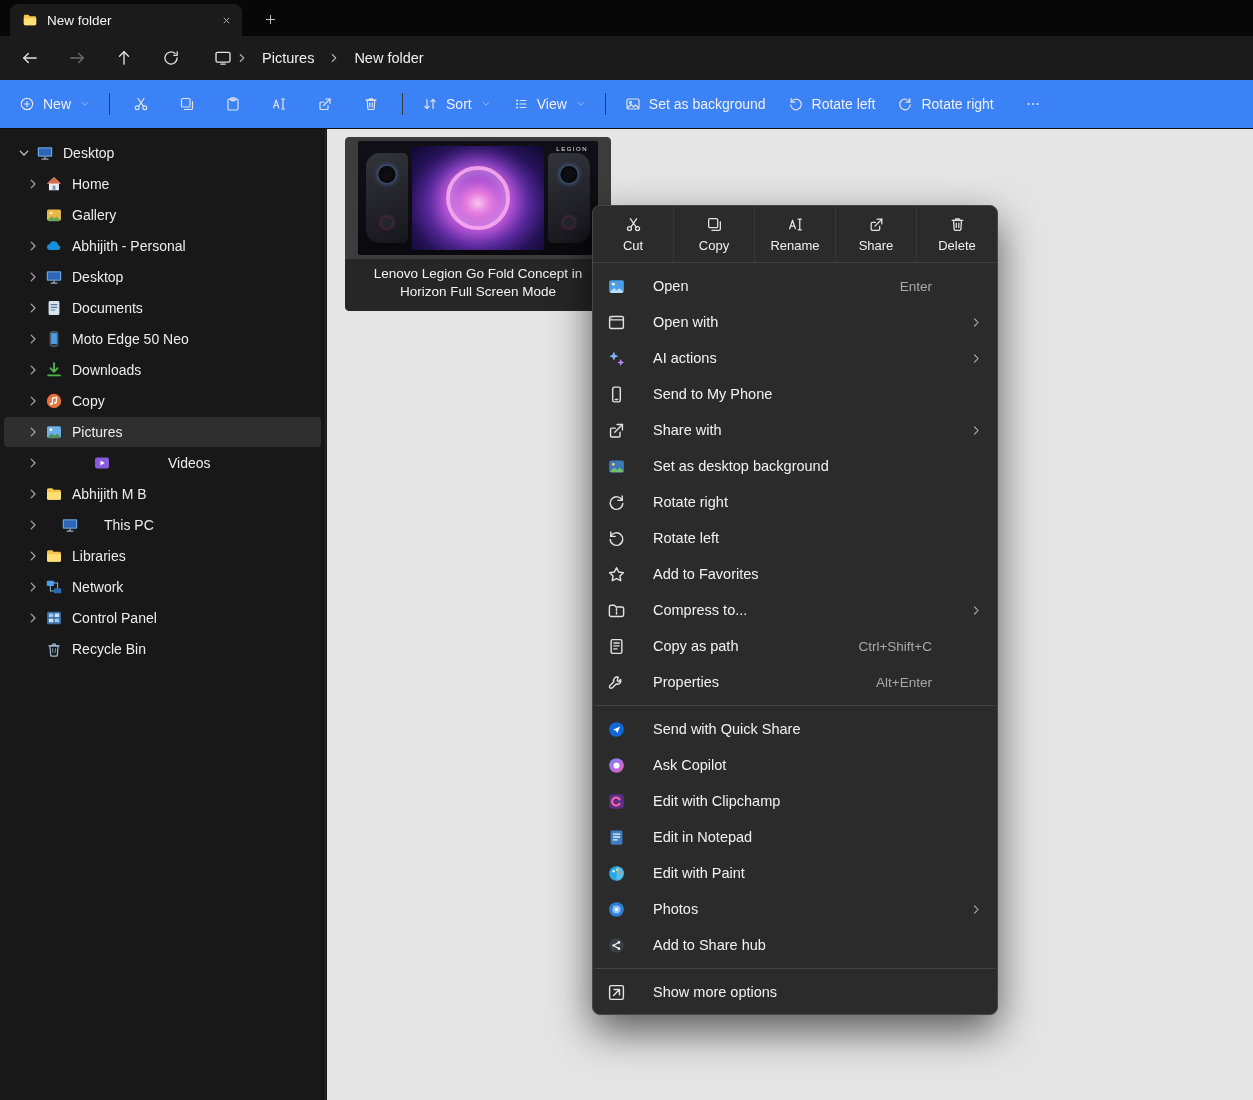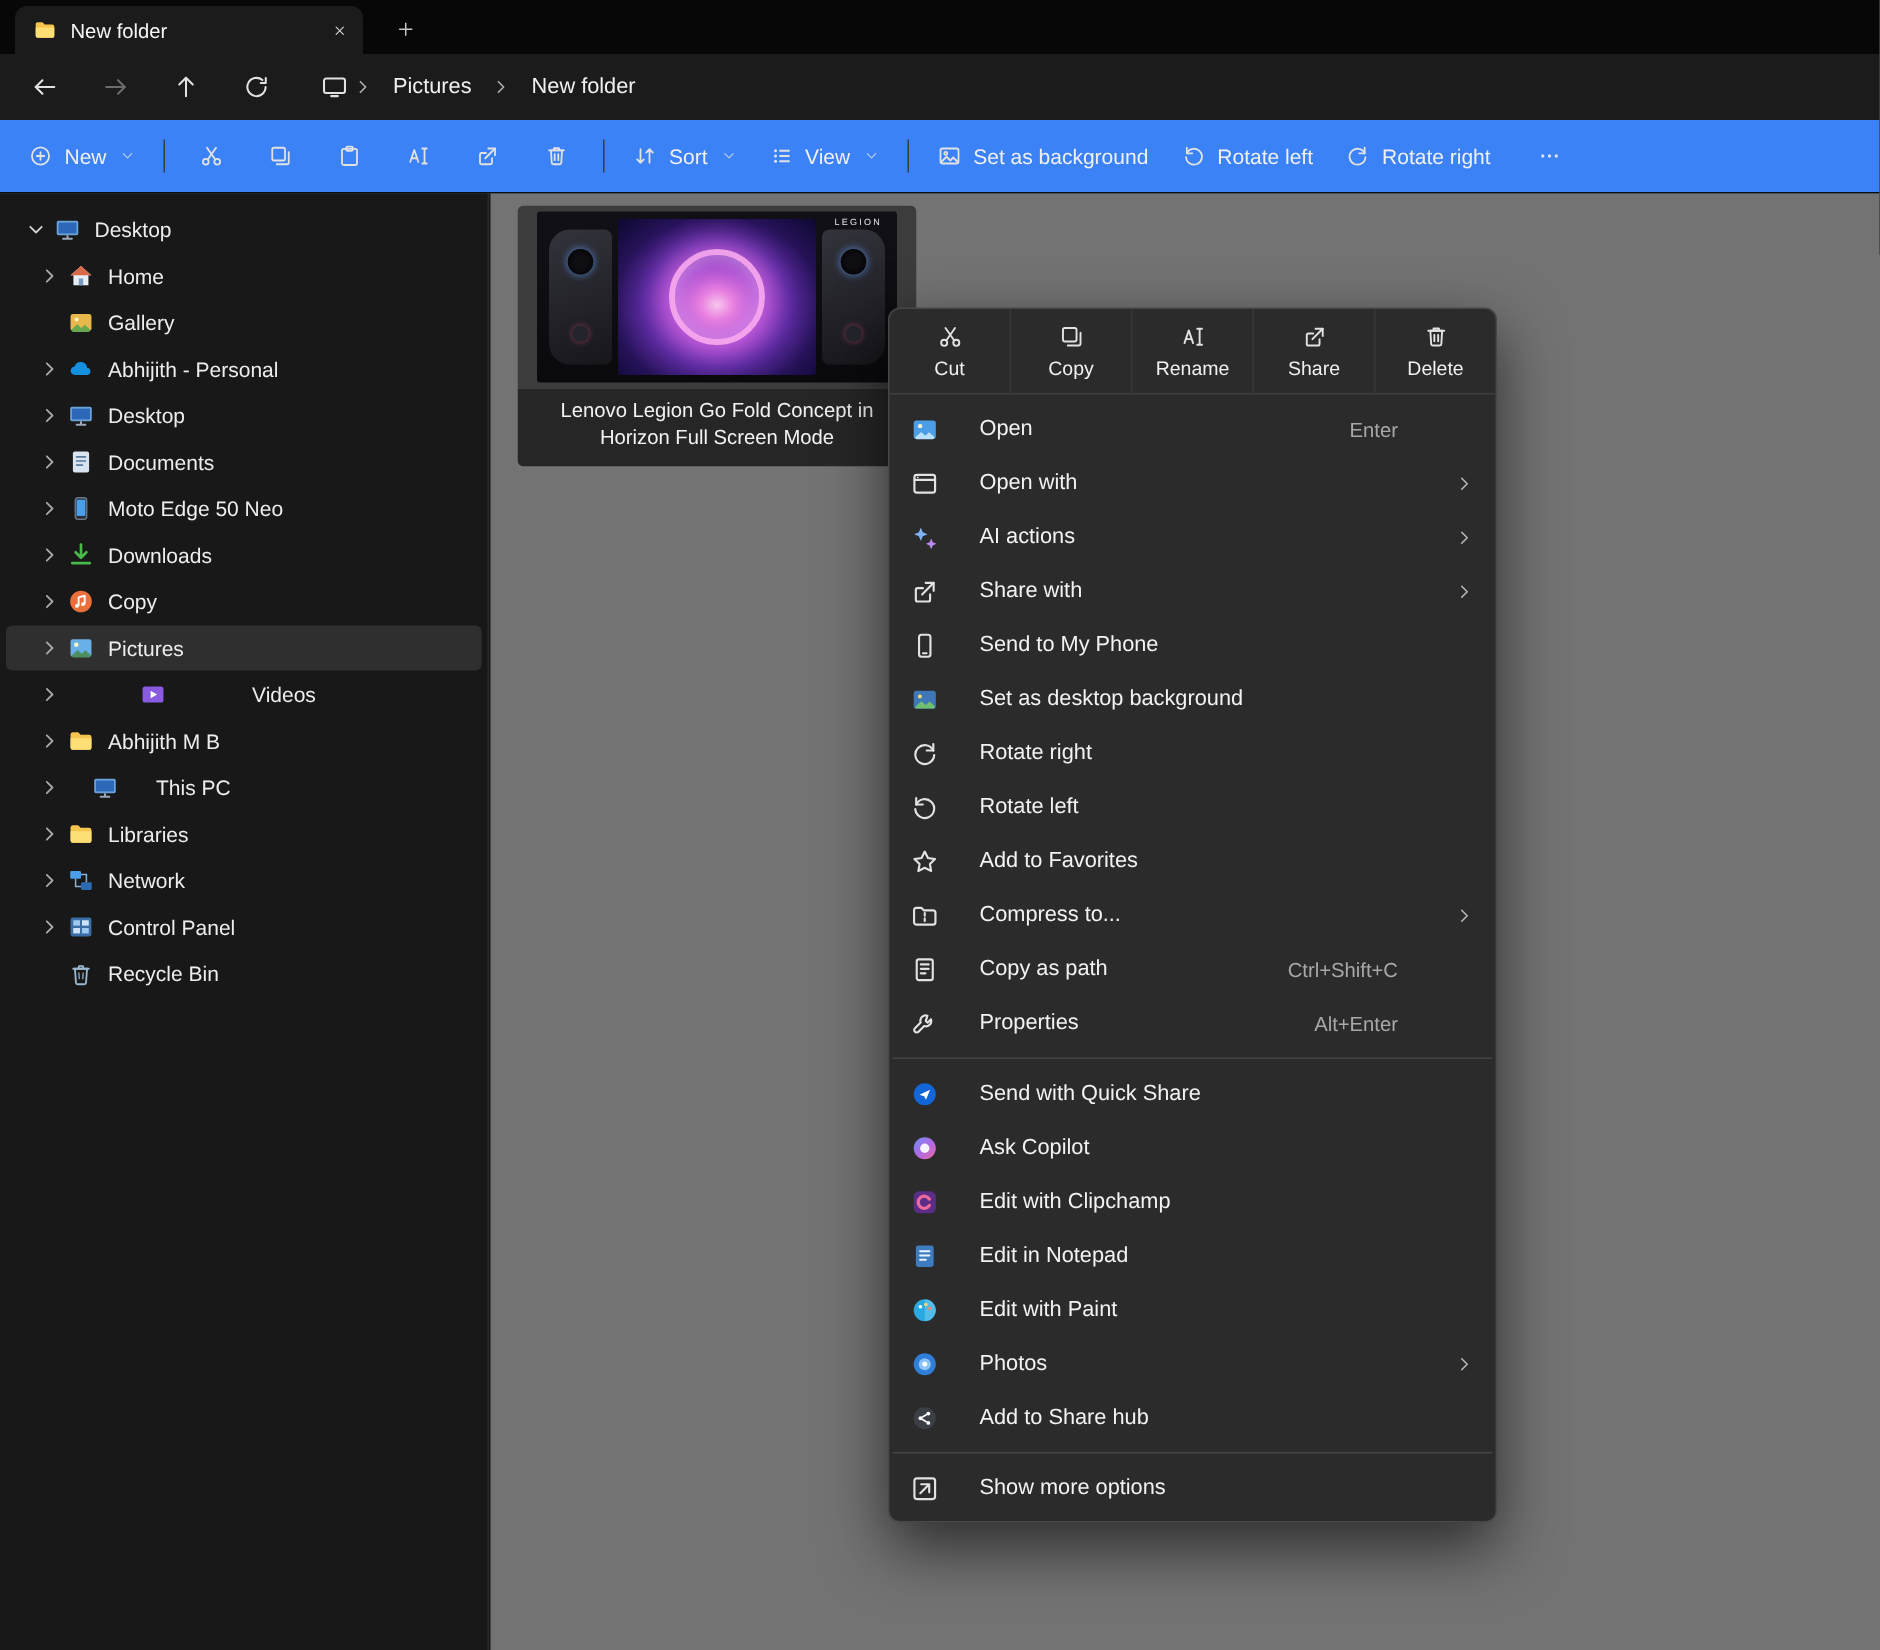--- a/index.html
+++ b/index.html
@@ -39,21 +39,21 @@
 
   
   .sidebar{position:absolute;top:129px;left:0;width:326px;bottom:0;background:#181818;border-right:1px solid #2a2a2a;padding-top:8px;overflow:hidden}
   .side-item{height:30px;display:flex;align-items:center;margin:1px 4px;border-radius:4px;font-size:14px;color:#ededed}
   .side-item.selected{background:#2f2f2f}
   .expander{width:20px;height:16px;flex:none;display:inline-flex;align-items:center;justify-content:center}
   .side-icon{width:18px;height:18px;flex:none;margin-left:2px;display:inline-flex}
   .side-label{margin-left:9px;white-space:nowrap}
 
   
-  .content{position:absolute;top:129px;left:327px;right:0;bottom:0;background:#737373}
+  .content{position:absolute;top:129px;left:327px;right:0;bottom:0;background:#e5e5e5}
   .file-tile{position:absolute;left:18px;top:8px;width:266px;border-radius:4px;overflow:hidden}
   .thumb-wrap{height:122px;background:#3c3c3c;display:flex;align-items:center;justify-content:center;border-radius:4px 4px 0 0}
   .photo{width:240px;height:114px;background:linear-gradient(#101016,#0a0a0e);position:relative;border-radius:2px;overflow:hidden}
   .brand{position:absolute;top:5px;right:10px;font-size:6px;letter-spacing:1.5px;color:#e8e8e8;z-index:3}
   .grip{position:absolute;top:12px;bottom:12px;width:42px;background:linear-gradient(160deg,#33333b,#16161b);z-index:2}
   .gl{left:8px;border-radius:14px 5px 5px 14px}
   .gr{right:8px;border-radius:5px 14px 14px 5px}
   .stick{position:absolute;top:13px;left:50%;transform:translateX(-50%);width:17px;height:17px;border-radius:50%;
          background:#0e0e13;box-shadow:0 0 5px 1px rgba(100,160,255,.55),inset 0 0 4px #000}
   .btn-dot{position:absolute;bottom:15px;left:50%;transform:translateX(-50%);width:11px;height:11px;border-radius:50%;
@@ -673,41 +673,41 @@
           <span class="mi-label">AI actions</span>
           <span class="mi-chevron">
             <svg viewBox="0 0 16 16" xmlns="http://www.w3.org/2000/svg">
               <path d="M5.5 3.5L10 8l-4.5 4.5" fill="none" stroke="#b8b8b8" stroke-width="1.3" stroke-linecap="round" stroke-linejoin="round"></path>
             </svg>
           </span>
         </div>
         <div class="menu-item">
           <span class="mi-icon">
             <svg viewBox="0 0 16 16" xmlns="http://www.w3.org/2000/svg">
+              <rect x="4.8" y="1.8" width="6.4" height="12.4" rx="1.4" fill="none" stroke="#e2e2e2" stroke-width="1.2" stroke-linecap="round" stroke-linejoin="round"></rect>
+              <path d="M7 12.2h2" fill="none" stroke="#e2e2e2" stroke-width="1.2" stroke-linecap="round" stroke-linejoin="round"></path>
+            </svg>
+          </span>
+          <span class="mi-label">Send to My Phone</span>
+          <span class="mi-chevron"></span>
+        </div>
+        <div class="menu-item">
+          <span class="mi-icon">
+            <svg viewBox="0 0 16 16" xmlns="http://www.w3.org/2000/svg">
               <path d="M13 3L6.5 9.5" fill="none" stroke="#e2e2e2" stroke-width="1.2" stroke-linecap="round" stroke-linejoin="round"></path>
               <path d="M8.5 3H13v4.5" fill="none" stroke="#e2e2e2" stroke-width="1.2" stroke-linecap="round" stroke-linejoin="round"></path>
               <path d="M11 9.5v3a1 1 0 0 1-1 1H4a1 1 0 0 1-1-1V7a1 1 0 0 1 1-1h3" fill="none" stroke="#e2e2e2" stroke-width="1.2" stroke-linecap="round" stroke-linejoin="round"></path>
             </svg>
           </span>
           <span class="mi-label">Share with</span>
           <span class="mi-chevron">
             <svg viewBox="0 0 16 16" xmlns="http://www.w3.org/2000/svg">
               <path d="M5.5 3.5L10 8l-4.5 4.5" fill="none" stroke="#b8b8b8" stroke-width="1.3" stroke-linecap="round" stroke-linejoin="round"></path>
             </svg>
           </span>
-        </div>
-        <div class="menu-item">
-          <span class="mi-icon">
-            <svg viewBox="0 0 16 16" xmlns="http://www.w3.org/2000/svg">
-              <rect x="4.8" y="1.8" width="6.4" height="12.4" rx="1.4" fill="none" stroke="#e2e2e2" stroke-width="1.2" stroke-linecap="round" stroke-linejoin="round"></rect>
-              <path d="M7 12.2h2" fill="none" stroke="#e2e2e2" stroke-width="1.2" stroke-linecap="round" stroke-linejoin="round"></path>
-            </svg>
-          </span>
-          <span class="mi-label">Send to My Phone</span>
-          <span class="mi-chevron"></span>
         </div>
         <div class="menu-item">
           <span class="mi-icon">
             <svg viewBox="0 0 16 16" xmlns="http://www.w3.org/2000/svg">
               <rect x="1.8" y="3" width="12.4" height="10" rx="1.5" fill="#3f78b8"></rect>
               <circle cx="5.3" cy="6.2" r="1.1" fill="#ffd76a"></circle>
               <path d="M2.5 12.2l3.6-3.4 2.4 2.2 2.2-2 3 2.6v.3a1 1 0 0 1-1 1H3.5a1 1 0 0 1-1-.9z" fill="#6fbf6f"></path>
             </svg>
           </span>
           <span class="mi-label">Set as desktop background</span>

